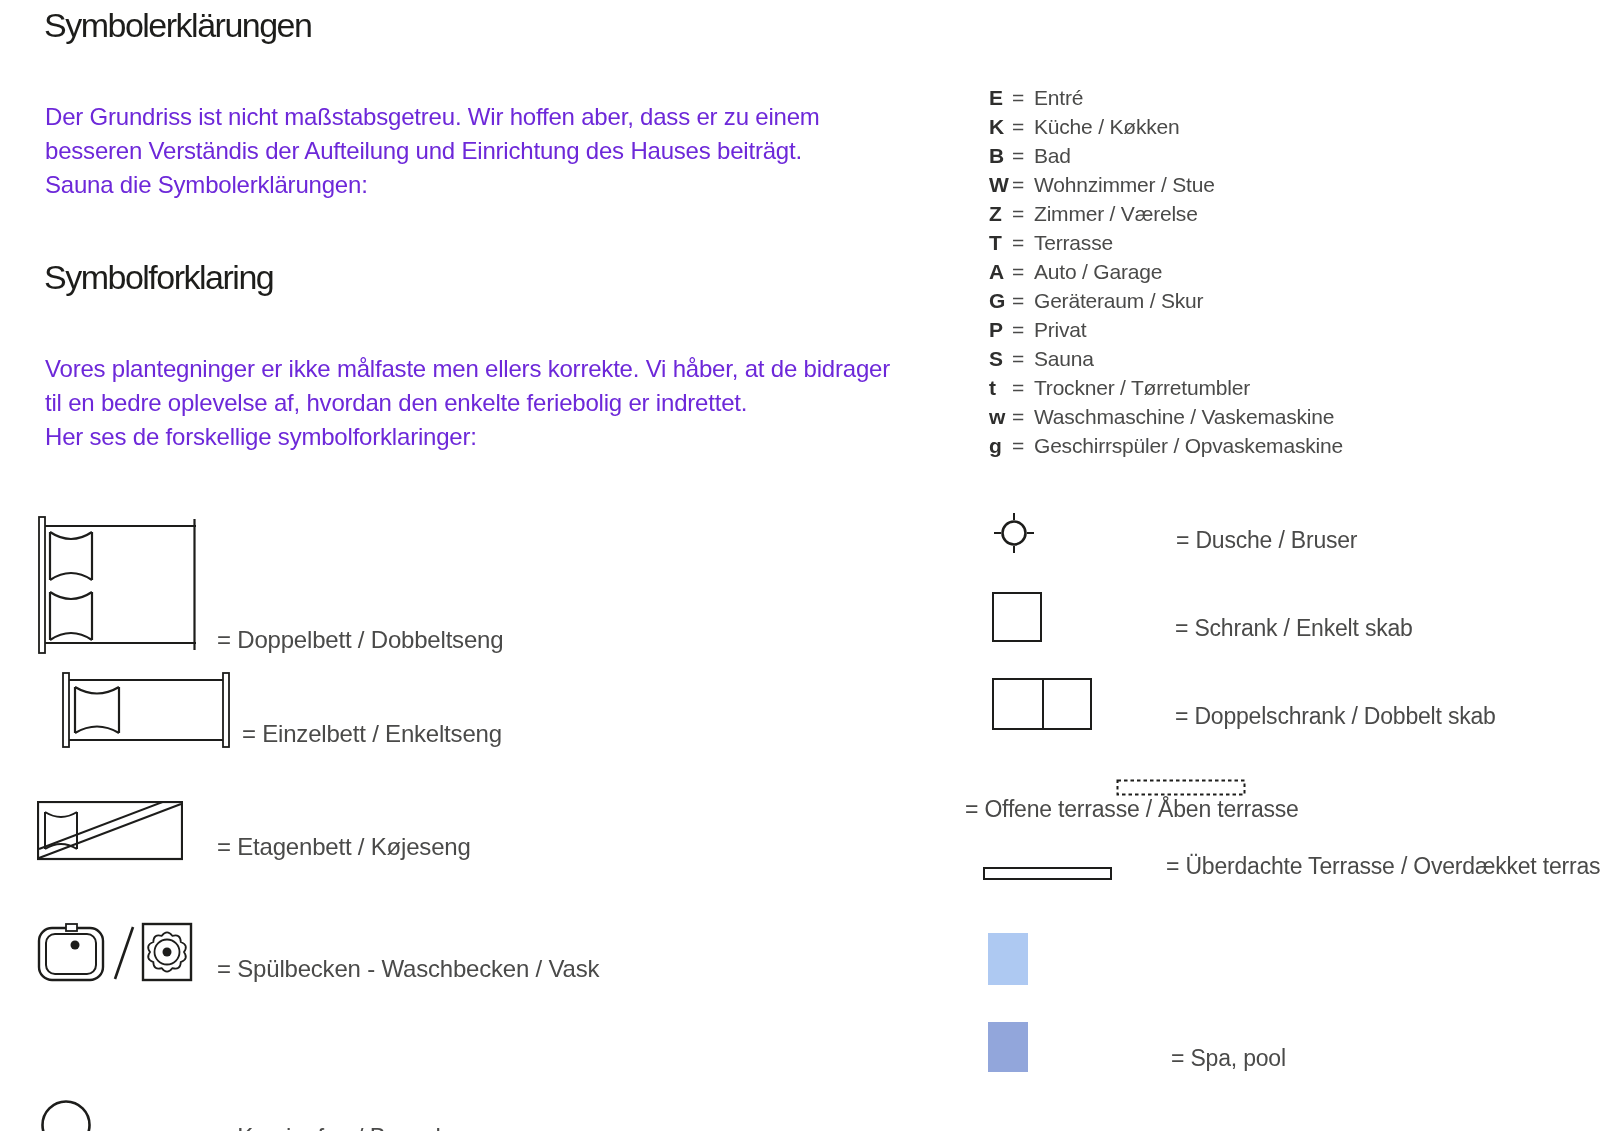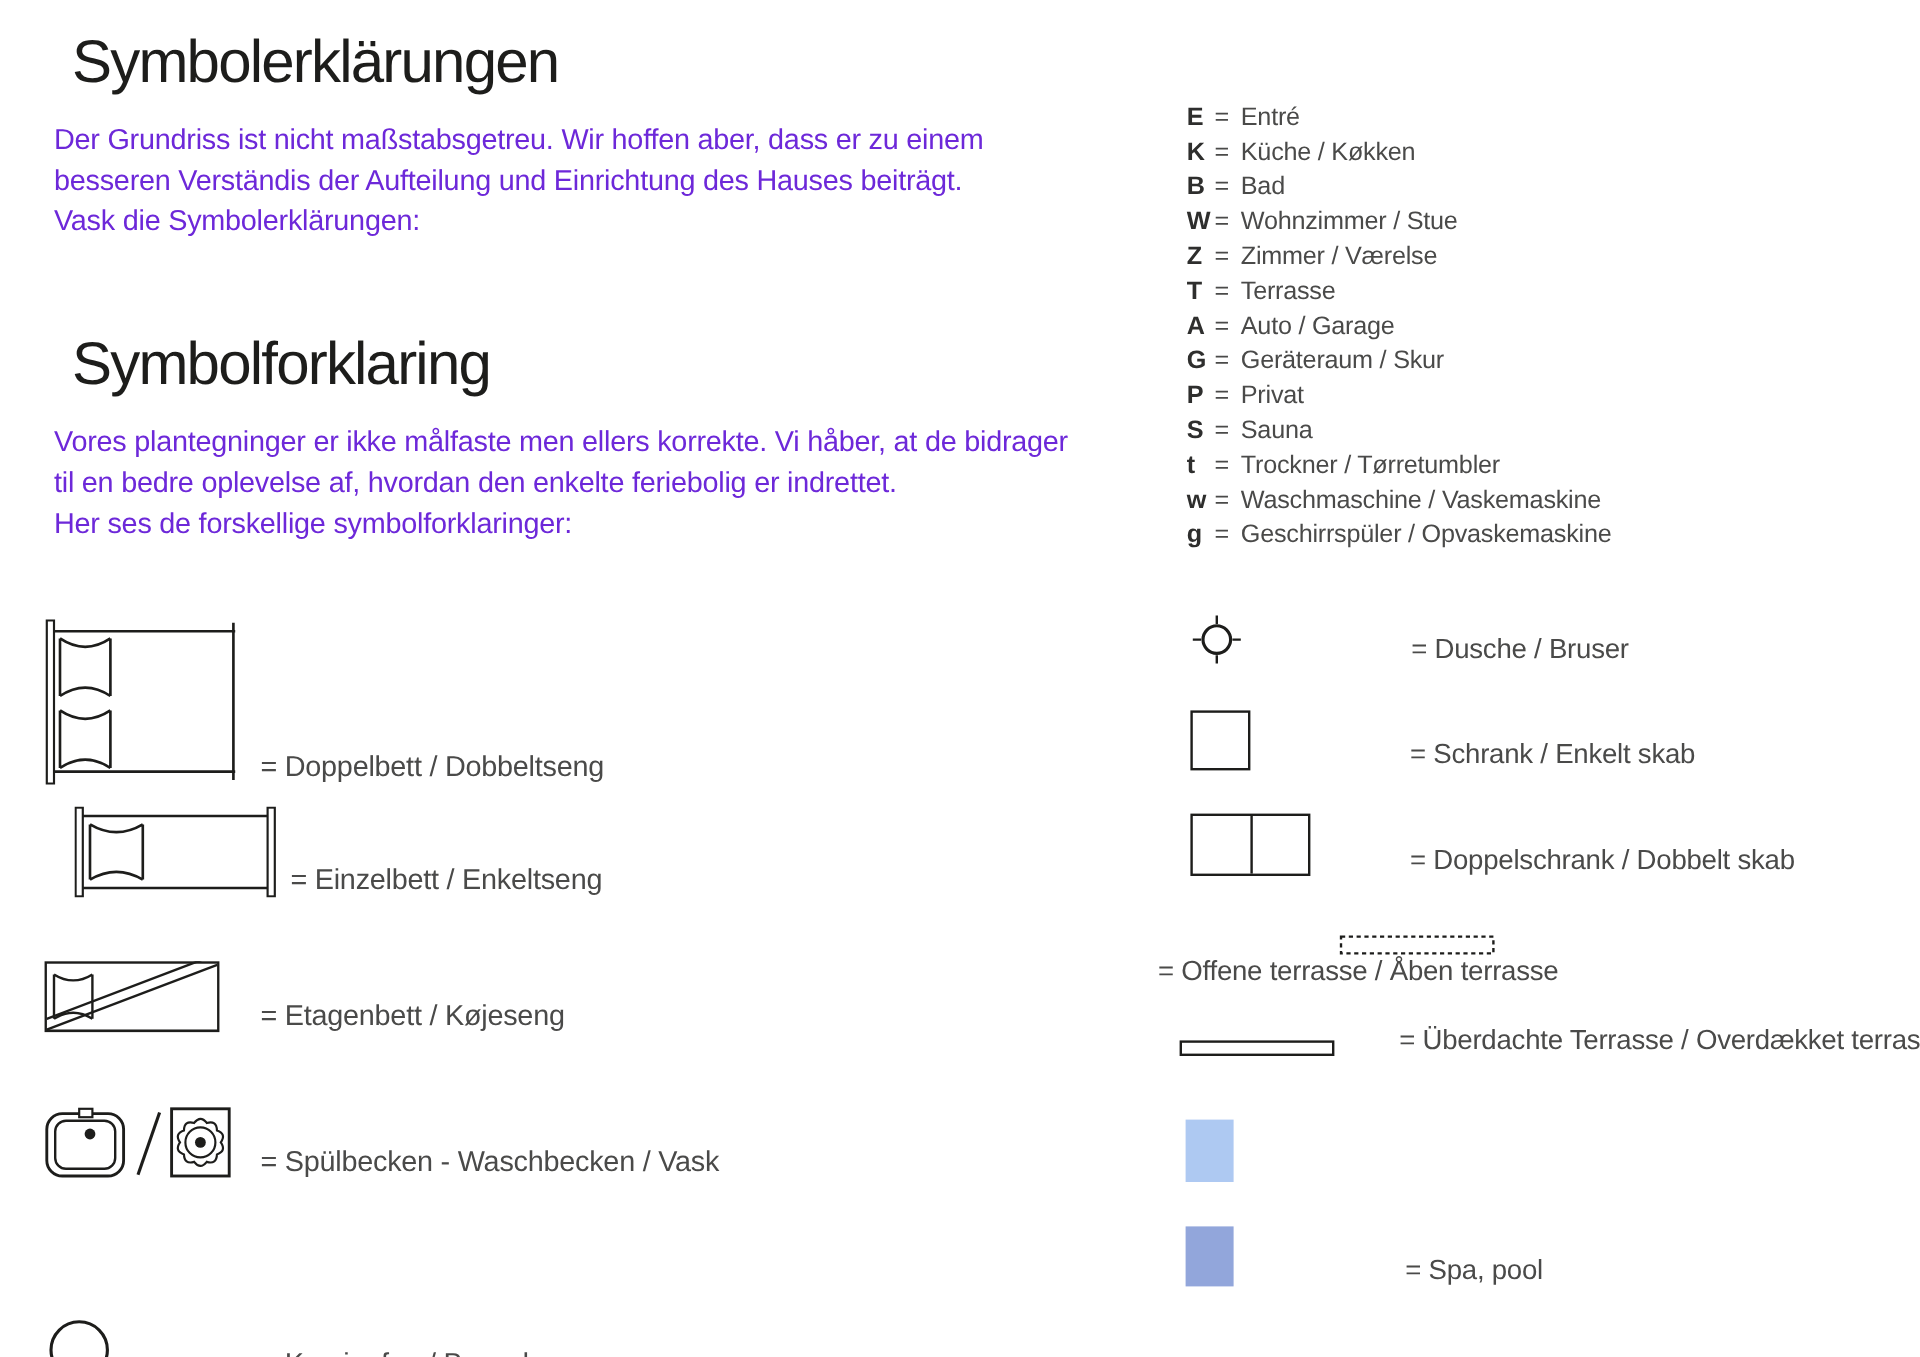--- a/index.html
+++ b/index.html
@@ -1,21 +1,21 @@
 <!DOCTYPE html>
 <html><head>
 <meta charset="utf-8">
 <style>
   html,body{margin:0;padding:0;}
   body{
     width:1600px;height:1131px;position:relative;background:#ffffff;
     font-family:"Liberation Sans","DejaVu Sans",sans-serif;overflow:hidden;
   }
-  .h-title{position:absolute;font-size:50px;font-weight:normal;color:#1d1d1b;
-    letter-spacing:-1.5px;white-space:nowrap;margin:16px;}
+  .h-title{position:absolute;font-size:34px;font-weight:normal;color:#1d1d1b;
+    letter-spacing:-1.5px;white-space:nowrap;margin:0;}
   .para{position:absolute;font-size:24px;line-height:34px;color:#6d28d9;
     letter-spacing:-0.2px;white-space:nowrap;}
   .legend-row{position:absolute;display:flex;align-items:flex-end;}
   .legend-row.left{left:37px;}
   .legend-row.right{left:965px;}
   .icon-slot{width:180px;display:flex;align-items:center;flex:none;}
   .icon-slot-r{width:183px;display:flex;align-items:center;flex:none;}
   .lbl{font-size:24px;color:#4a4a49;letter-spacing:-0.2px;white-space:nowrap;}
   .lbl-r{font-size:23px;color:#4a4a49;letter-spacing:-0.2px;white-space:nowrap;}
   .abbr{position:absolute;left:989px;top:83px;}
@@ -38,21 +38,21 @@
   .slash-gap{margin:0 6px;}
 </style>
 </head>
 <body>
 
 <h1 class="h-title" style="left:44px;top:6px;">Symbolerklärungen</h1>
 
 <div class="para" style="left:45px;top:100px;">
   <div>Der Grundriss ist nicht maßstabsgetreu. Wir hoffen aber, dass er zu einem</div>
   <div>besseren Verständis der Aufteilung und Einrichtung des Hauses beiträgt.</div>
-  <div>Vask die Symbolerklärungen:</div>
+  <div>Sauna die Symbolerklärungen:</div>
 </div>
 
 <h1 class="h-title" style="left:44px;top:258px;">Symbolforklaring</h1>
 
 <div class="para" style="left:45px;top:352px;">
   <div>Vores plantegninger er ikke målfaste men ellers korrekte. Vi håber, at de bidrager</div>
   <div>til en bedre oplevelse af, hvordan den enkelte feriebolig er indrettet.</div>
   <div>Her ses de forskellige symbolforklaringer:</div>
 </div>
 

